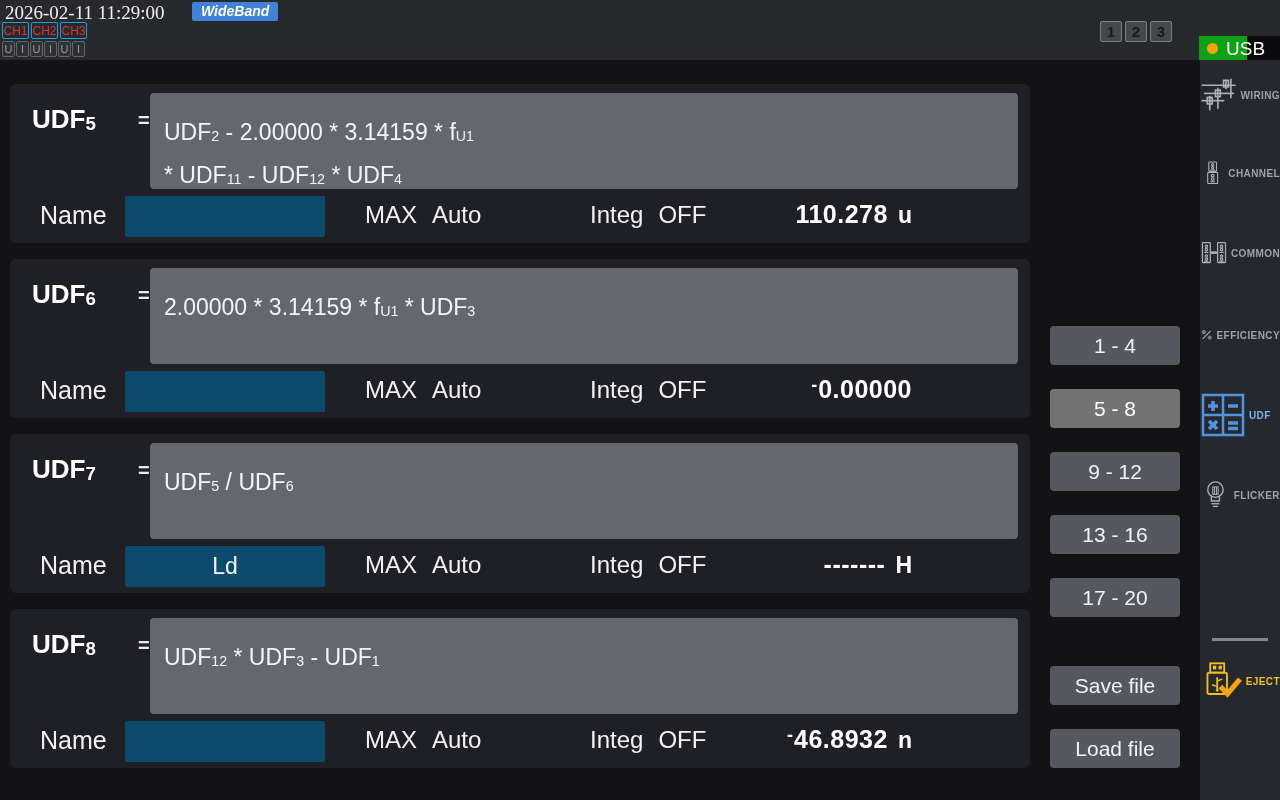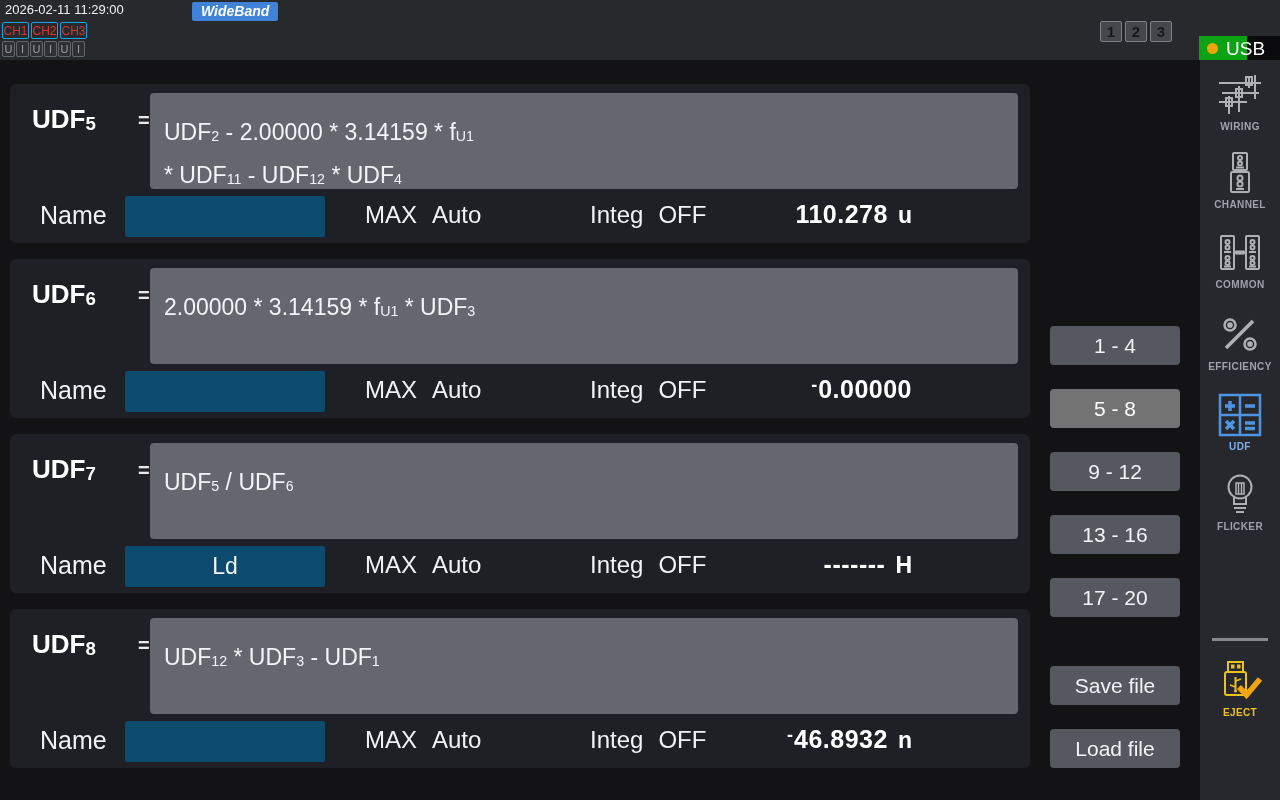--- a/index.html
+++ b/index.html
@@ -4,22 +4,22 @@
 <style>
   * { margin:0; padding:0; box-sizing:border-box; }
   html,body { width:1280px; height:800px; overflow:hidden; background:#0d0d0f;
               font-family:"Liberation Sans", sans-serif; }
   .screen { position:relative; width:1280px; height:800px; background:#131316; }
   .dots { background-image: radial-gradient(rgba(255,255,255,0.035) 1px, transparent 1.2px);
           background-size:4px 4px; }
 
   
   .topbar { position:absolute; left:0; top:0; width:1280px; height:60px; background:#28292d; }
-  .timestamp { position:absolute; left:5px; top:2px; color:#f0f0f2; font-size:13px;
-               font-family:Liberation Sans, sans-serif; letter-spacing:0px; }
+  .timestamp { position:absolute; left:5px; top:2px; color:#f0f0f2; font-size:19px;
+               font-family:Liberation Serif, serif; letter-spacing:0px; }
   .wideband { position:absolute; left:192px; top:2px; height:19px; padding:0 9px;
               background:#3f82d8; border-radius:2px; color:#fff; font-size:14px;
               font-weight:bold; font-style:italic; line-height:19px; }
   .ch-row { position:absolute; left:2px; top:22px; display:flex; gap:2px; }
   .ch-box { width:27px; height:17px; border:1px solid #0ea5e9; border-radius:2px;
             color:#d8352c; font-size:12px; display:flex; align-items:center; justify-content:center; }
   .ui-row { position:absolute; left:2px; top:41px; display:flex; gap:1px; }
   .ui-box { width:13px; height:16px; border:1px solid #63666b; border-radius:2px; background:#2e3034;
             color:#9b9ea3; font-size:11px; display:flex; align-items:center; justify-content:center; }
   .page-buttons { position:absolute; left:1100px; top:21px; display:flex; gap:3px; }
@@ -58,21 +58,21 @@
   .unit { font-size:23px; font-weight:bold; margin-left:10px; }
   .unit:empty { display:none; }
 
   .rail-btn { position:absolute; left:1050px; width:130px; height:39px; background:#55585f;
               border-radius:4px; color:#f2f3f4; font-size:21px; display:flex; align-items:center;
               justify-content:center; cursor:pointer; }
   .rail-btn.active { background:#737373; color:#fff; }
 
   
   .sidebar { position:absolute; left:1200px; top:60px; width:80px; height:740px; background:#26282d; }
-  .side-item { position:absolute; left:0; width:80px; display:flex; flex-direction:column;
+  .side-item { position:absolute; left:0; width:80px; display:flex; flex-direction:row;
                align-items:center; gap:3px; cursor:pointer; }
   .side-item .lbl { font-size:10px; font-weight:bold; color:#9fa2a8; letter-spacing:0.4px; }
   .side-item.active .lbl { color:#7db0ea; }
   .side-item.warn .lbl { color:#edc11a; }
   .side-divider { position:absolute; left:12px; top:578px; width:56px; height:3px; background:#85878b; }
 </style>
 </head>
 <body>
 
 <div class="screen">

